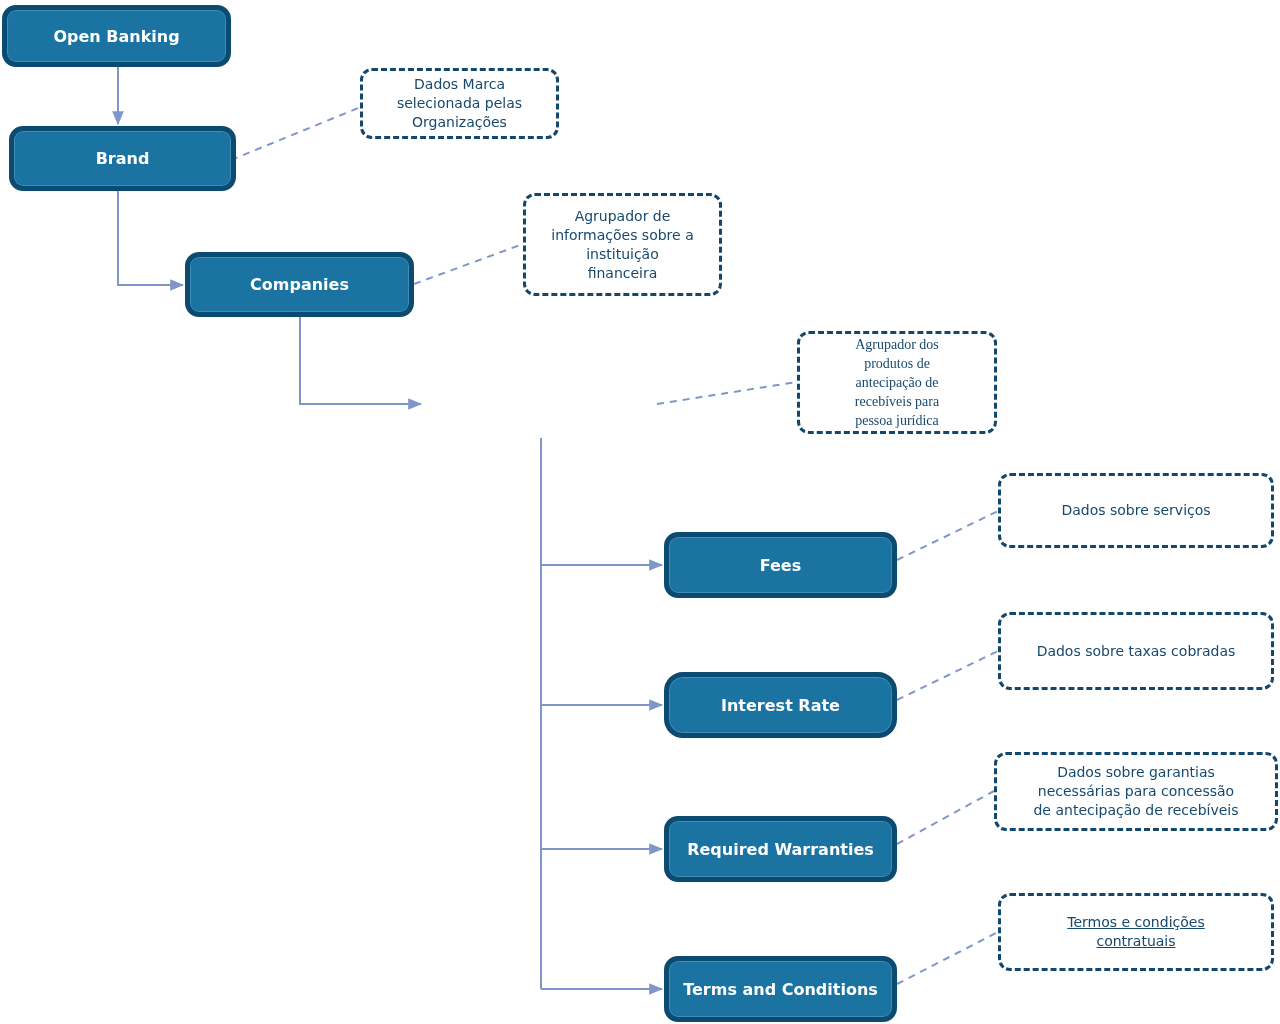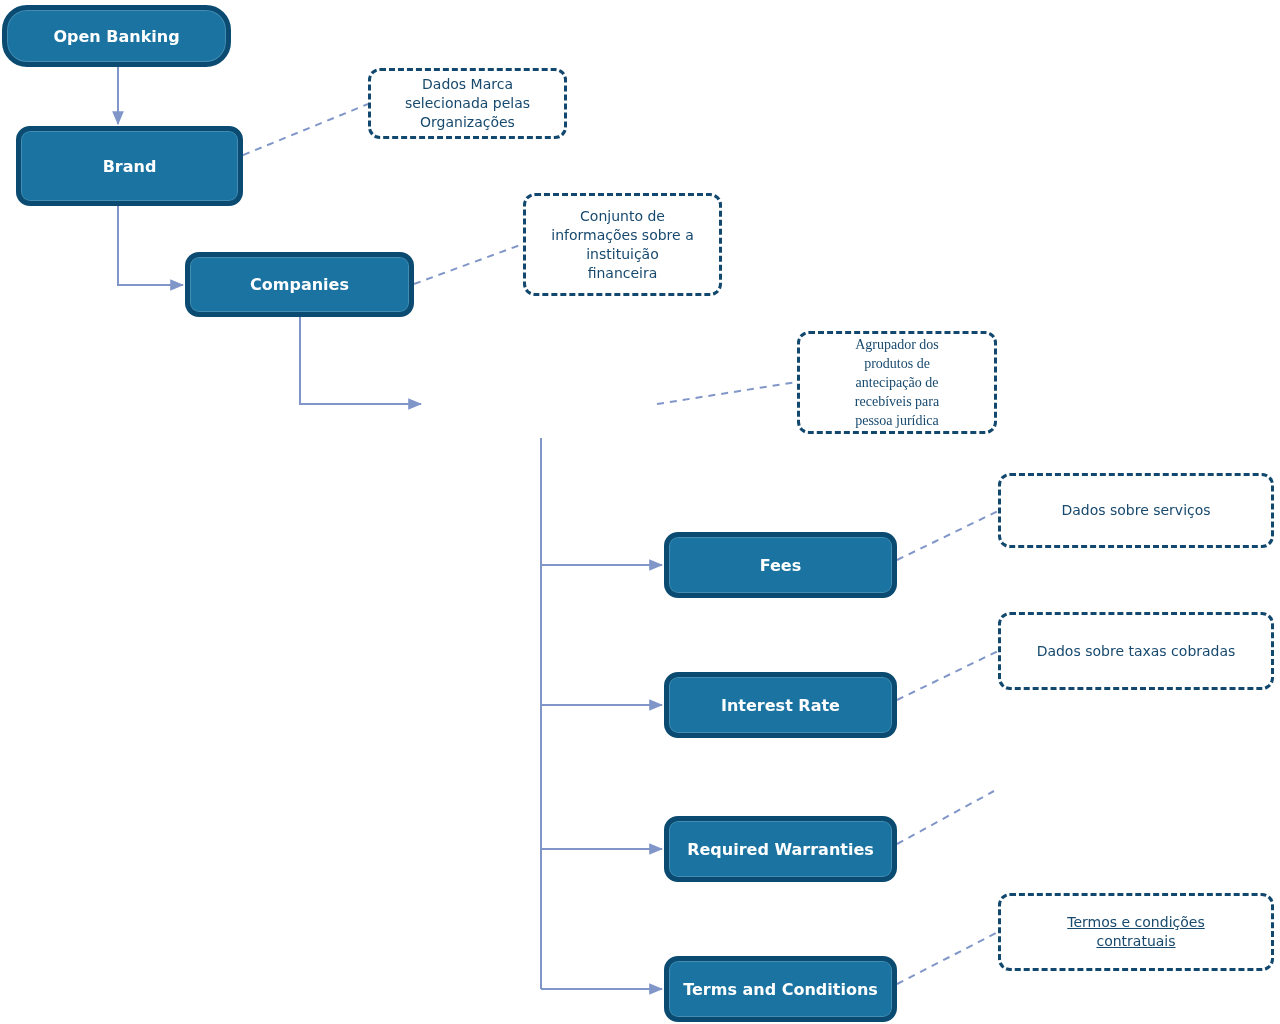--- a/index.html
+++ b/index.html
@@ -48,31 +48,31 @@
     line-height:19px;
     display:flex;
     align-items:center;
     justify-content:center;
     text-align:center;
     white-space:pre-line;
     padding:2px 4px;
   }
 
   
-  #node-open-banking        {left:2px;   top:5px;   width:229px; height:62px;border-radius:25px;}
-  #node-brand               {left:16px;   top:126px; width:227px; height:80px;}
+  #node-open-banking        {left:2px;   top:5px;   width:229px; height:62px;}
+  #node-brand               {left:9px;   top:126px; width:227px; height:65px;}
   #node-companies           {left:185px; top:252px; width:229px; height:65px;}
   #node-business-invoice    {left:423px; top:371px; width:234px; height:67px;}
   #node-fees                {left:664px; top:532px; width:233px; height:66px;}
-  #node-interest-rate       {left:664px; top:672px; width:233px; height:66px;}
+  #node-interest-rate       {left:664px; top:672px; width:233px; height:66px;border-radius:19px;}
   #node-required-warranties {left:664px; top:816px; width:233px; height:66px;}
   #node-terms-conditions    {left:664px; top:956px; width:233px; height:66px;text-align:center;}
 
   
-  #ann-brand               {left:368px; top:68px;  width:199px; height:71px;}
+  #ann-brand               {left:360px; top:68px;  width:199px; height:71px;}
   #ann-companies           {left:523px; top:193px; width:199px; height:103px;}
   #ann-business-invoice    {left:797px; top:331px; width:200px; height:103px;font-family:Liberation Serif, serif;}
   #ann-fees                {left:998px; top:473px; width:276px; height:75px;}
   #ann-interest-rate       {left:998px; top:612px; width:276px; height:78px;}
   #ann-required-warranties {left:994px; top:752px; width:284px; height:79px;}
   #ann-terms-conditions    {left:998px; top:893px; width:276px; height:78px;text-decoration:underline;}
 </style>
 </head>
 <body>
 
@@ -111,27 +111,30 @@
   <div class="node" id="node-brand">Brand</div>
   <div class="node" id="node-companies">Companies</div>
   <div class="node" id="node-fees">Fees</div>
   <div class="node" id="node-interest-rate">Interest Rate</div>
   <div class="node" id="node-required-warranties">Required Warranties</div>
   <div class="node" id="node-terms-conditions">Terms and Conditions</div>
 
   <div class="annotation" id="ann-brand">Dados Marca
 selecionada pelas
 Organizações</div>
-  <div class="annotation" id="ann-companies">Conjunto de
+  <div class="annotation" id="ann-companies">Agrupador de
 informações sobre a
 instituição
 financeira</div>
   <div class="annotation" id="ann-business-invoice">Agrupador dos
 produtos de
 antecipação de
 recebíveis para
 pessoa jurídica</div>
   <div class="annotation" id="ann-fees">Dados sobre serviços</div>
   <div class="annotation" id="ann-interest-rate">Dados sobre taxas cobradas</div>
+  <div class="annotation" id="ann-required-warranties">Dados sobre garantias
+necessárias para concessão
+de antecipação de recebíveis</div>
   <div class="annotation" id="ann-terms-conditions">Termos e condições
 contratuais</div>
 
 </div>
 
 </body></html>

